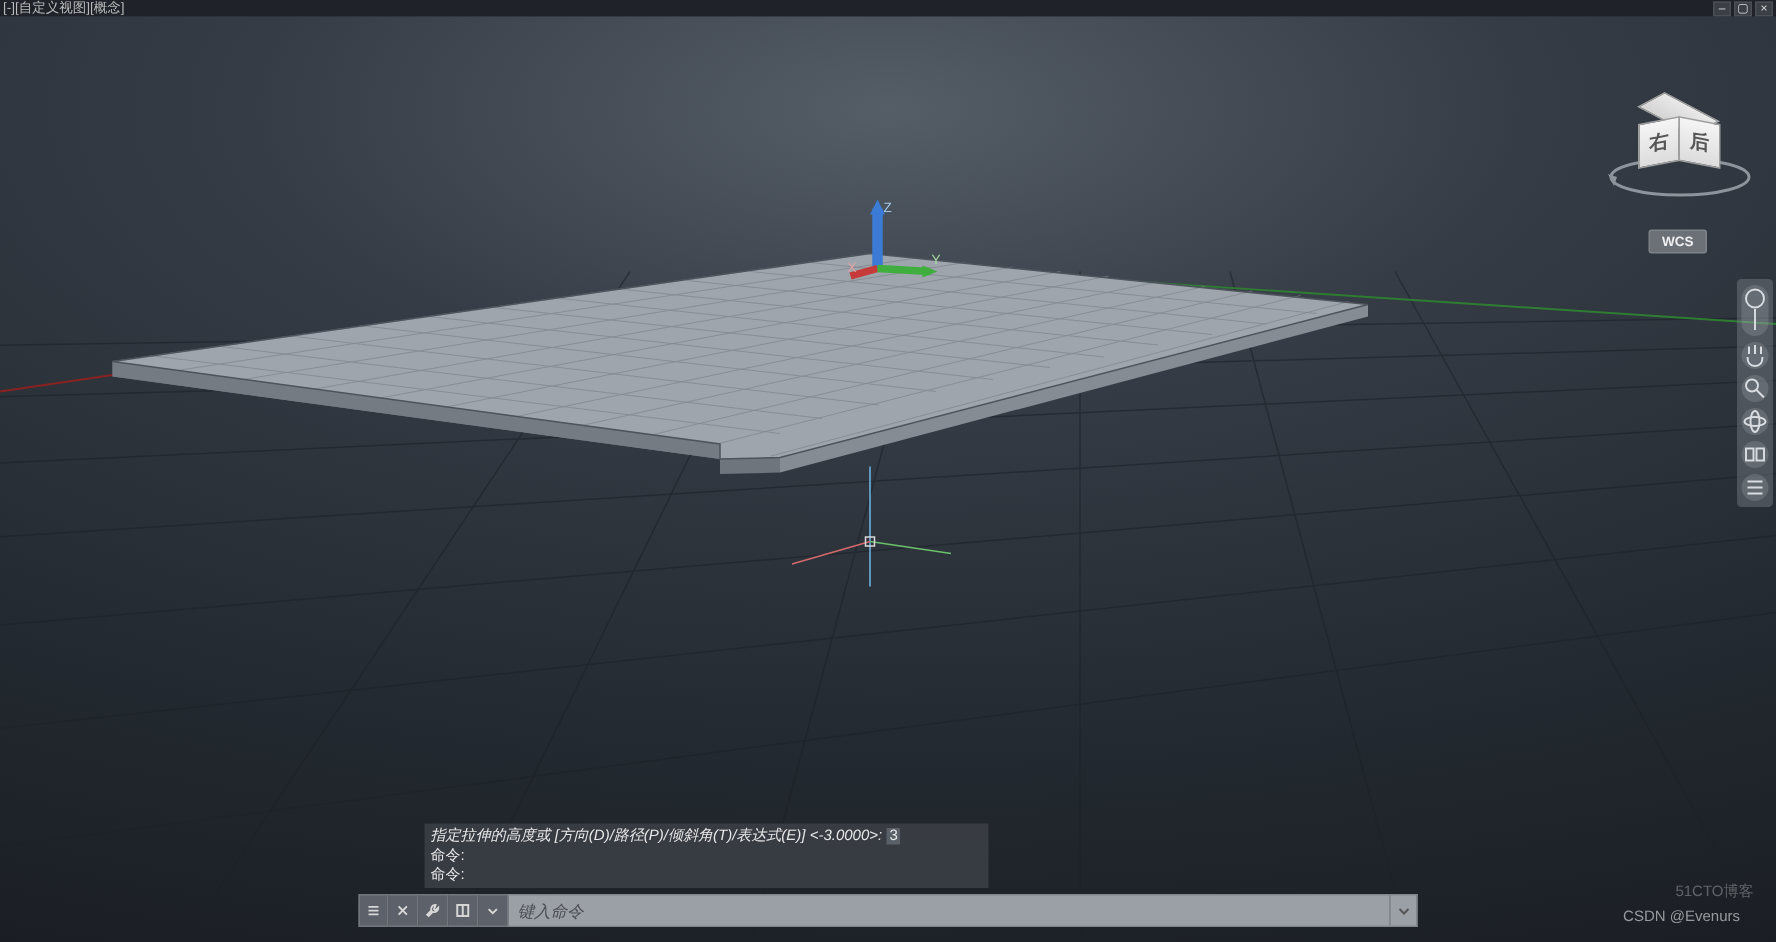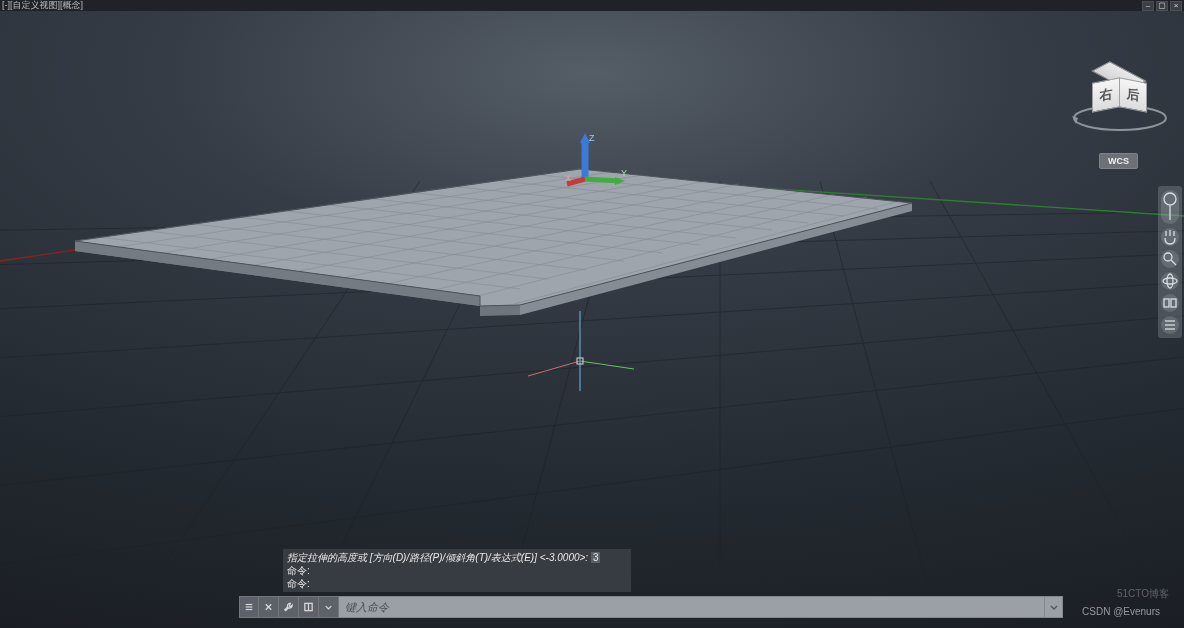--- a/index.html
+++ b/index.html
@@ -27,26 +27,26 @@
   .cube-top{width:40px;height:20px; left:7px; top:0; transform:rotate(45deg) skew(-17deg,-17deg); background:linear-gradient(#e9e9e9,#d4d4d4);}
   .wcs-btn{ position:absolute; top:142px; right:46px; background:#6c7178; color:#eee; font-size:9px; padding:2px 8px; border-radius:2px; border:1px solid #7e838a;font-weight:bold; }
 
   
   .navbar { position:absolute; right:2px; top:175px; width:24px; background:rgba(130,137,145,.4); border-radius:3px; display:flex; flex-direction:column; align-items:center; padding:4px 0; gap:4px;}
   .navbar .nb { width:18px; height:18px; border-radius:9px; background:rgba(205,209,214,.18); display:flex; align-items:center; justify-content:center;}
   .navbar .nb.knob{height:34px;border-radius:10px;}
   .navbar svg{stroke:#d9dde2;stroke-width:1.3;fill:none;}
 
   
-  .cmd-history { position:absolute; left:283px; bottom:36px; width:348px; background:rgba(60,64,70,.85); padding:2px 4px; font-size:10px; line-height:13px; color:#e8e8e8; font-style:italic;}
+  .cmd-history { position:absolute; left:283px; bottom:36px; width:376px; background:rgba(60,64,70,.85); padding:2px 4px; font-size:10px; line-height:13px; color:#e8e8e8; font-style:italic;}
   .cmd-history .l{white-space:nowrap;}
   .cmd-history .nm{font-style:normal;}
   .cmd-history .input-val{background:#5a6068;padding:0 2px;font-style:normal;}
 
-  .cmd-line { position:absolute; left:239px; bottom:10px; width:824px; height:22px; display:flex; align-items:stretch; }
+  .cmd-line { position:absolute; left:239px; bottom:10px; width:706px; height:22px; display:flex; align-items:stretch; }
   .cmd-line .seg { background:#5d626a; border:1px solid #72777e; display:flex; align-items:center; justify-content:center; padding:0 4px; }
   .cmd-line .seg+.seg{border-left:none;}
   .cmd-line .ic { width:20px;}
   .cmd-line .prompt { flex:1; background:#9ba0a6; border:1px solid #82878d; border-left:none; color:#4c5055; font-size:11px; display:flex; align-items:center; padding-left:6px; font-style:italic;}
   .cmd-line .drop{ width:18px; background:#9ba0a6;border:1px solid #82878d;border-left:none;display:flex;align-items:center;justify-content:center;}
   .cmd-line svg{width:12px;height:12px;stroke:#d8d8d8;stroke-width:1.4;fill:none;}
 
   .watermark-br{position:absolute;right:24px;bottom:11px;font-size:10px;color:#969b9e;}
   .watermark-br2{position:absolute;right:15px;bottom:27px;font-size:10px;color:rgba(220,220,220,.35);margin-left:44px;}
 

